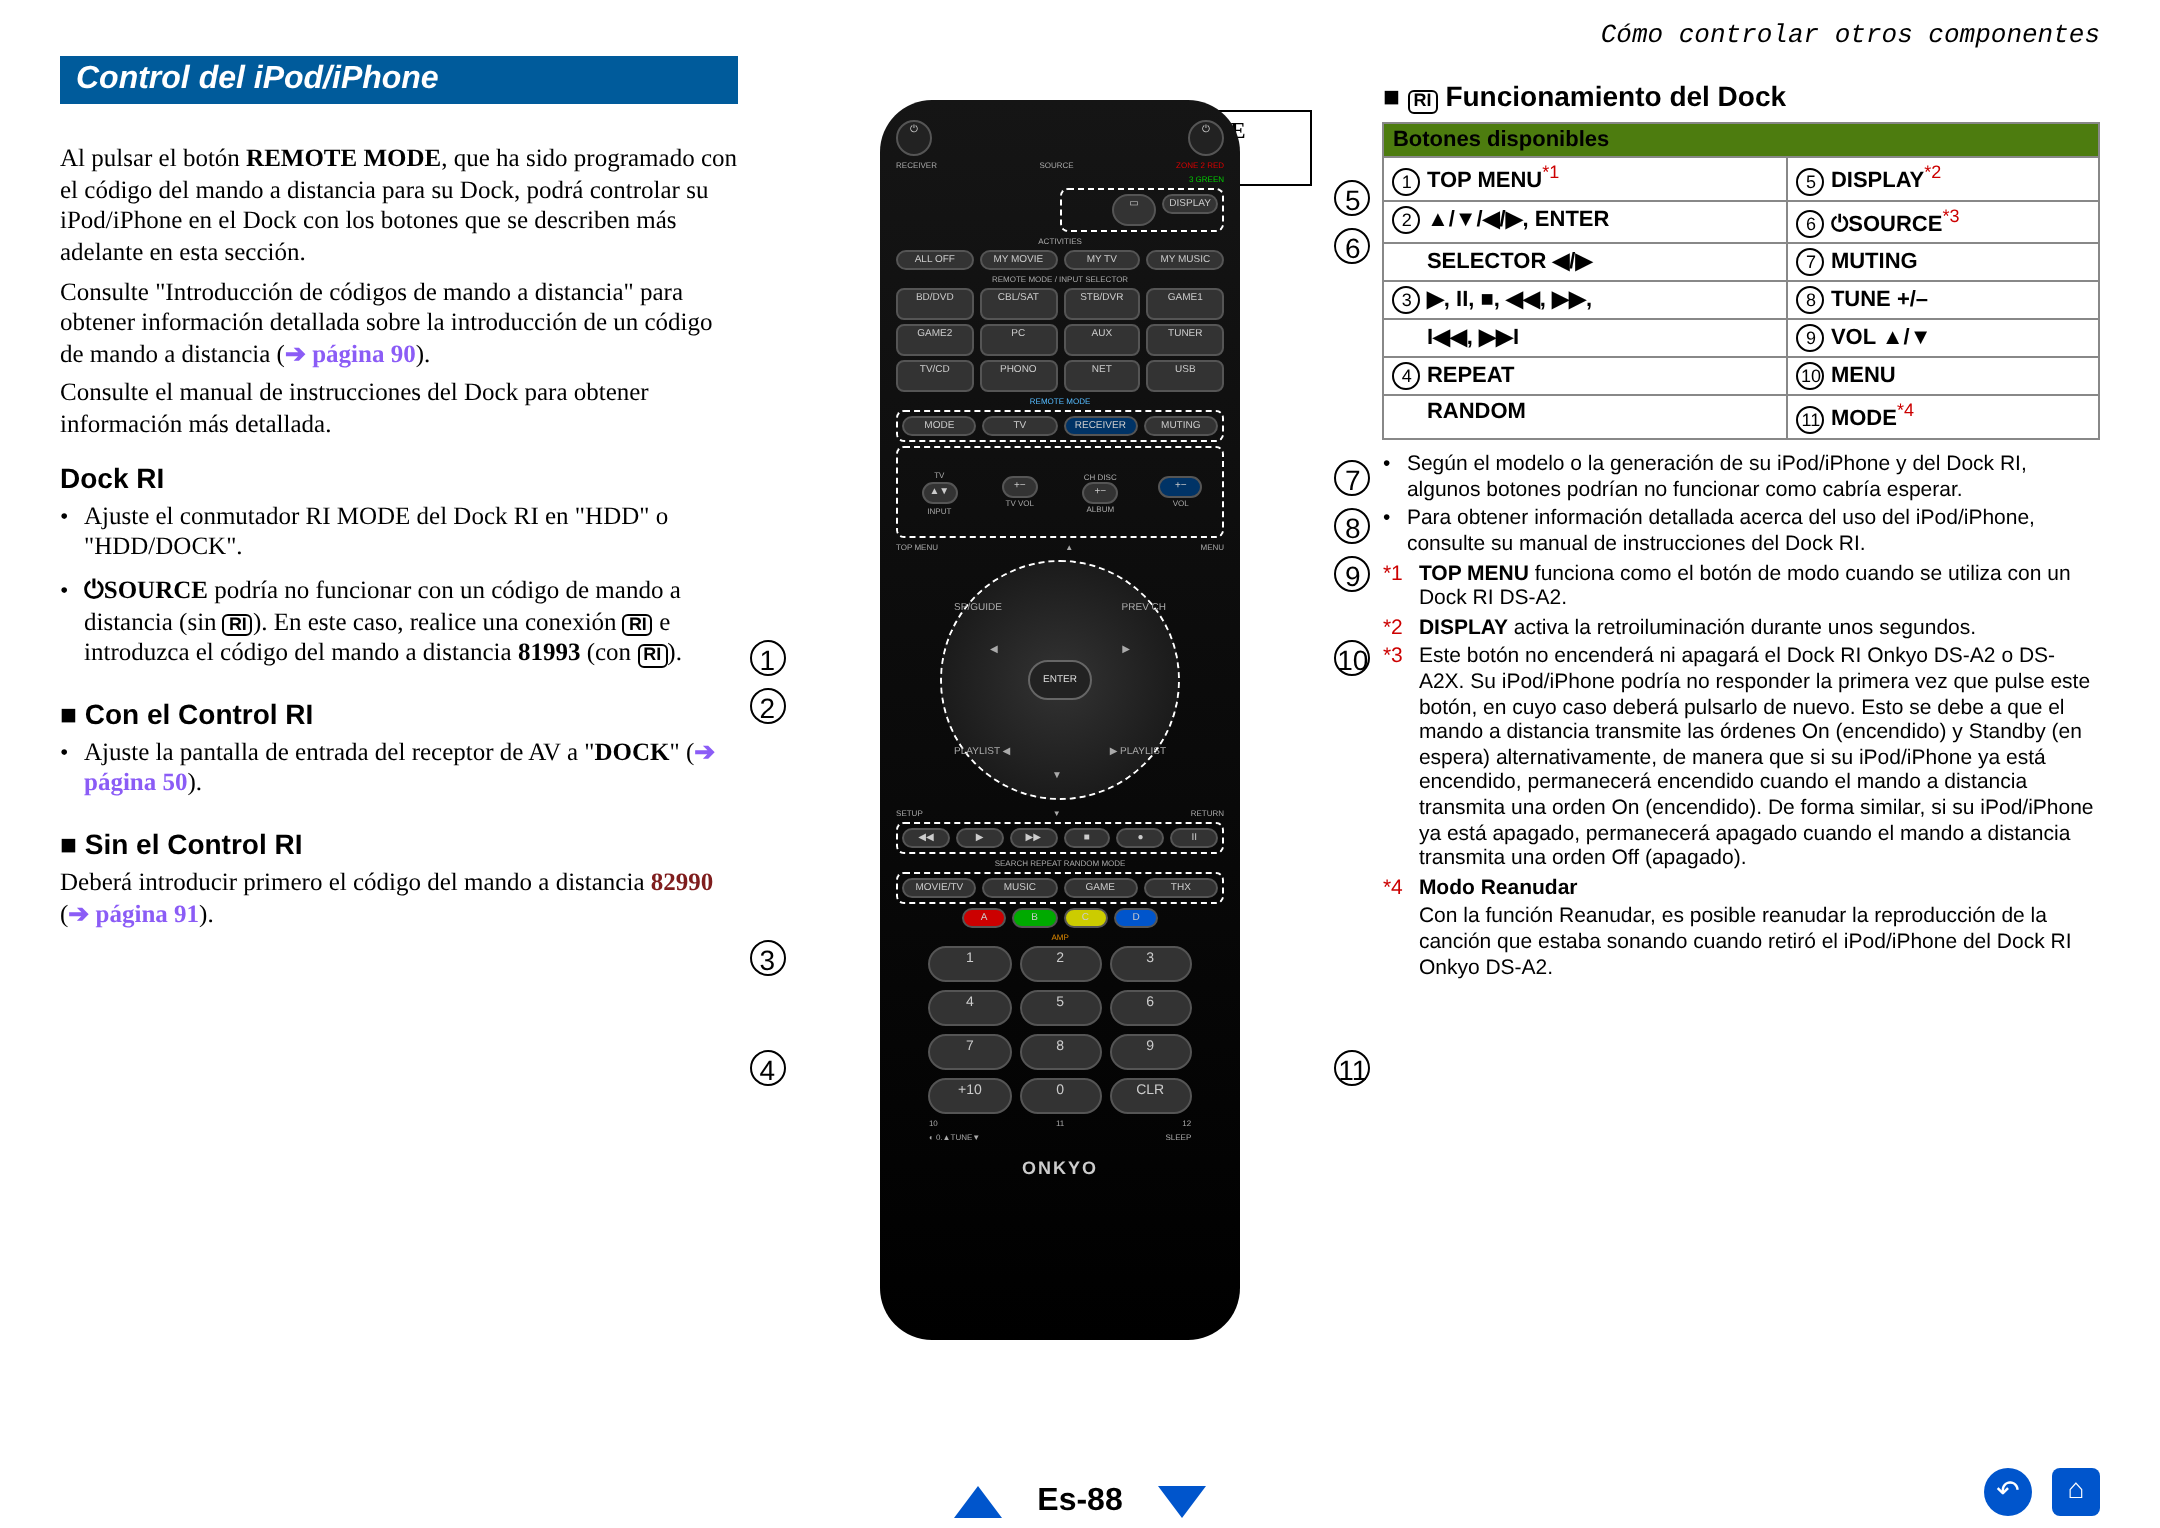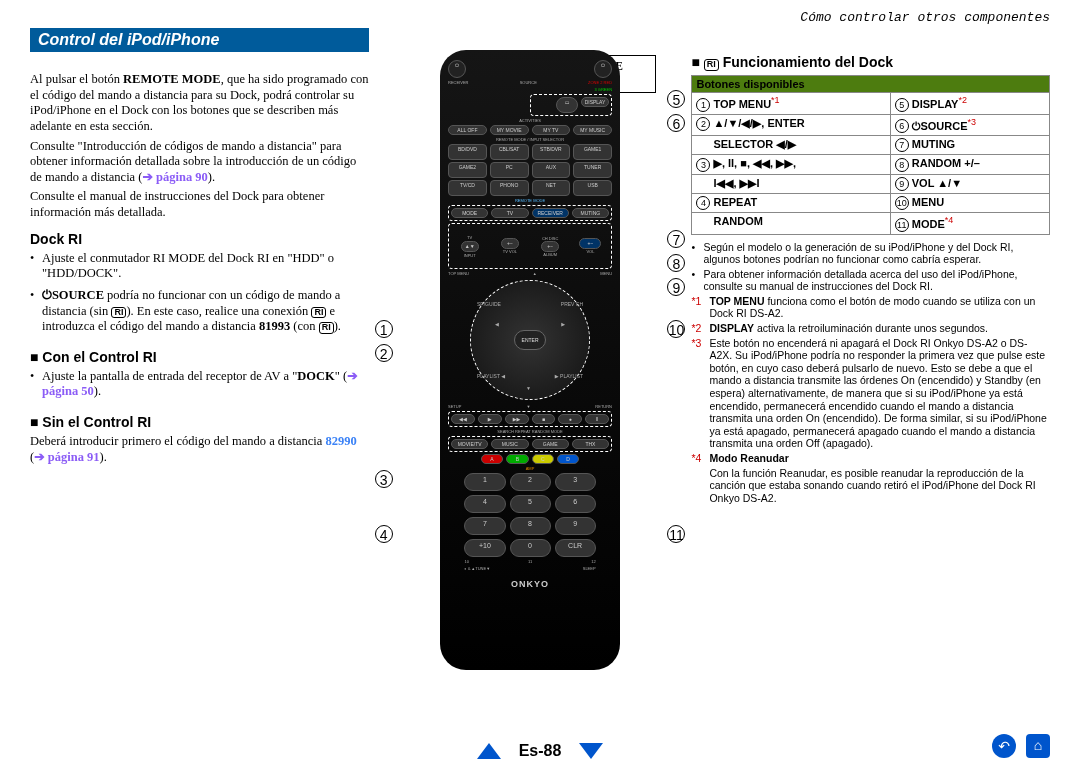--- a/index.html
+++ b/index.html
@@ -12,21 +12,21 @@
     position: relative;
     overflow: hidden;
   }
   .page {
     display: flex;
     gap: 12px;
     padding: 0 30px 0 30px;
   }
   .col-left { width: 340px; padding-top: 28px; }
   .col-mid  { width: 300px; padding-top: 50px; position: relative; }
-  .col-right{ width: 360px; padding-top: 24px; }
+  .col-right{ width: 360px; padding-top: 10px; }
 
   .header-right {
     position: absolute;
     right: 30px;
     top: 10px;
     font-style: italic;
     font-size: 13px;
     font-family: Liberation Mono, monospace;
   }
 
@@ -159,21 +159,21 @@
   </div>
 
   <h4 class="sub sq">Con el Control RI</h4>
   <div class="bul">
     <span class="dot">•</span>
     <p><span>Ajuste la pantalla de entrada del receptor de AV a "</span><b>DOCK</b><span>" (</span><span class="link">➔ página 50</span><span>).</span></p>
   </div>
 
   <h4 class="sub sq">Sin el Control RI</h4>
   <p>
-    <span>Deberá introducir primero el código del mando a distancia </span><b class="link" style="color:#3b82f6">82990</b><span> (</span><span class="link">➔ página 91</span><span>).</span>
+    <span>Deberá introducir primero el código del mando a distancia </span><b class="link" style="color:#7f1d1d">82990</b><span> (</span><span class="link">➔ página 91</span><span>).</span>
   </p>
 </div>
 
 <div class="col-mid">
 
   <div class="leader" style="left:-6px; top:320px;">1</div>
   <div class="leader" style="left:-6px; top:344px;">2</div>
   <div class="leader" style="left:-6px; top:470px;">3</div>
   <div class="leader" style="left:-6px; top:525px;">4</div>
 
@@ -347,21 +347,21 @@
           <tr>
             <td><span class="circ-num">2</span><b>▲/▼/◀/▶, ENTER</b></td>
             <td><span class="circ-num">6</span><b>⏻SOURCE</b><span class="sup">*3</span></td>
           </tr>
           <tr>
             <td><span style="display:inline-block;width:17px"></span><b>SELECTOR ◀/▶</b></td>
             <td><span class="circ-num">7</span><b>MUTING</b></td>
           </tr>
           <tr>
             <td><span class="circ-num">3</span><b>▶, II, ■, ◀◀, ▶▶,</b></td>
-            <td><span class="circ-num">8</span><b>RANDOM +/–</b></td>
+            <td><span class="circ-num">8</span><b>TUNE +/–</b></td>
           </tr>
           <tr>
             <td><span style="display:inline-block;width:17px"></span><b>I◀◀, ▶▶I</b></td>
             <td><span class="circ-num">9</span><b>VOL ▲/▼</b></td>
           </tr>
           <tr>
             <td><span class="circ-num">4</span><b>REPEAT</b></td>
             <td><span class="circ-num">10</span><b>MENU</b></td>
           </tr>
           <tr>

